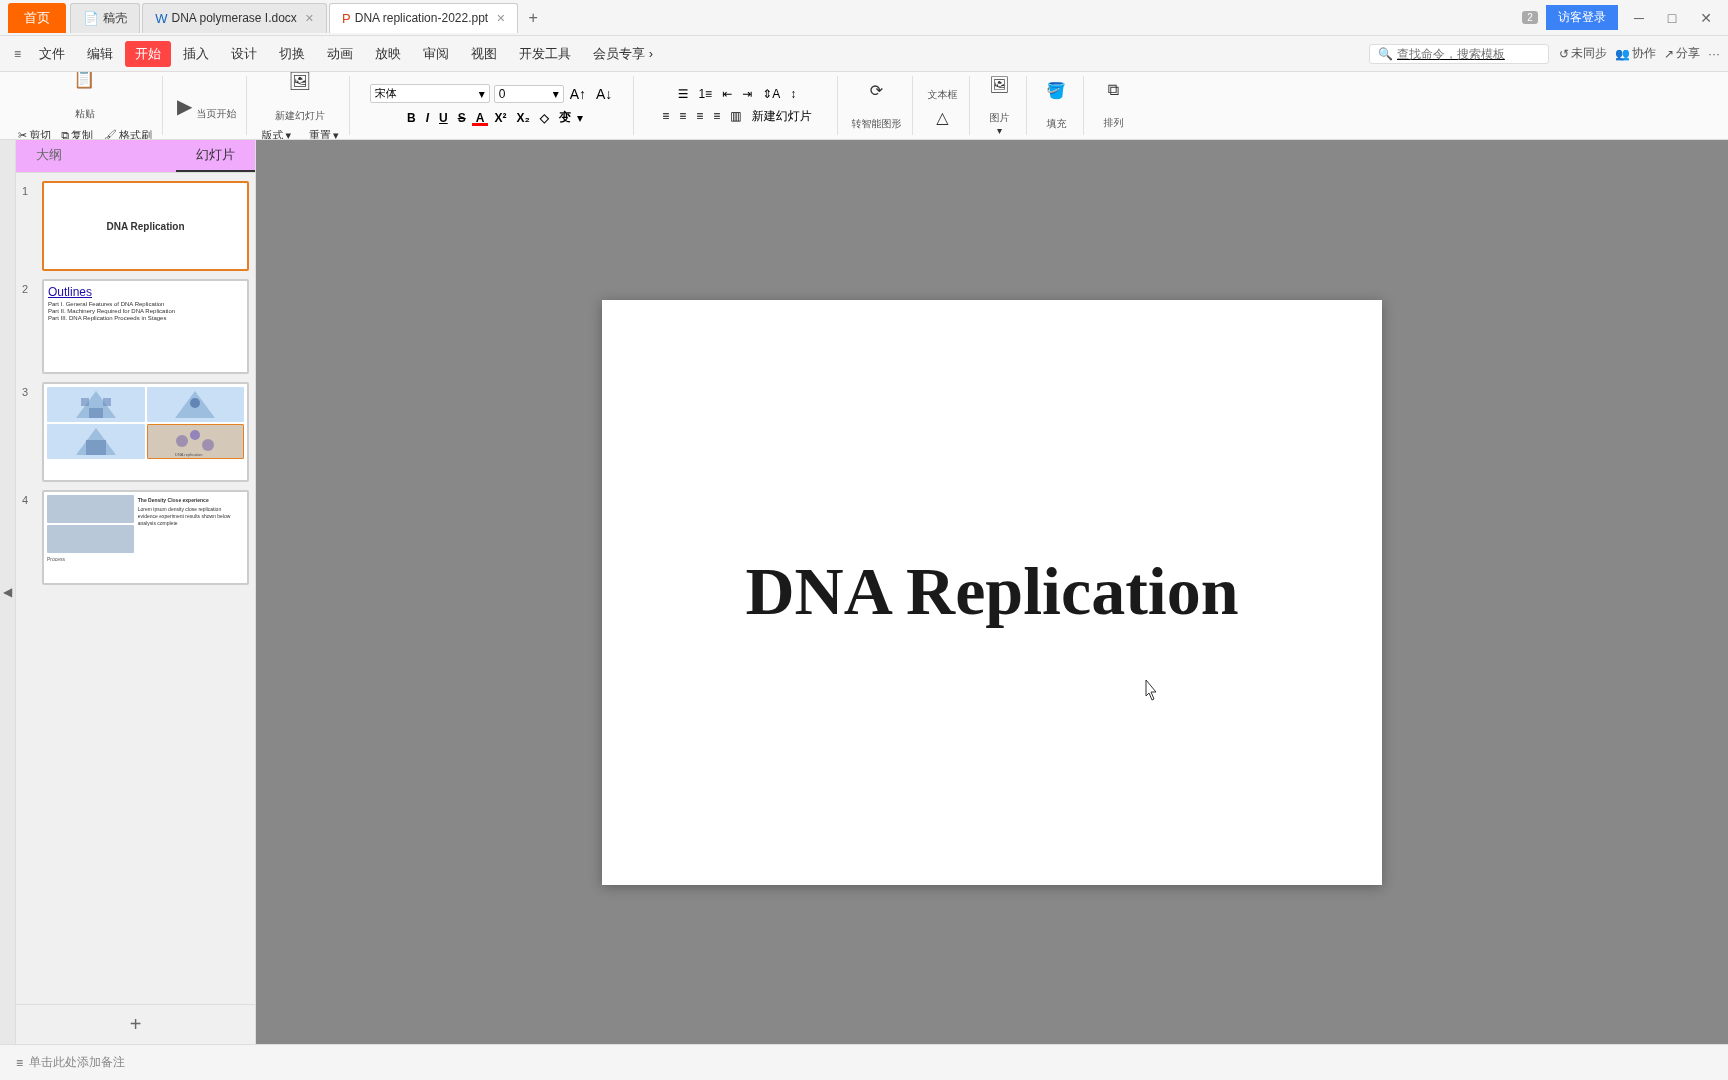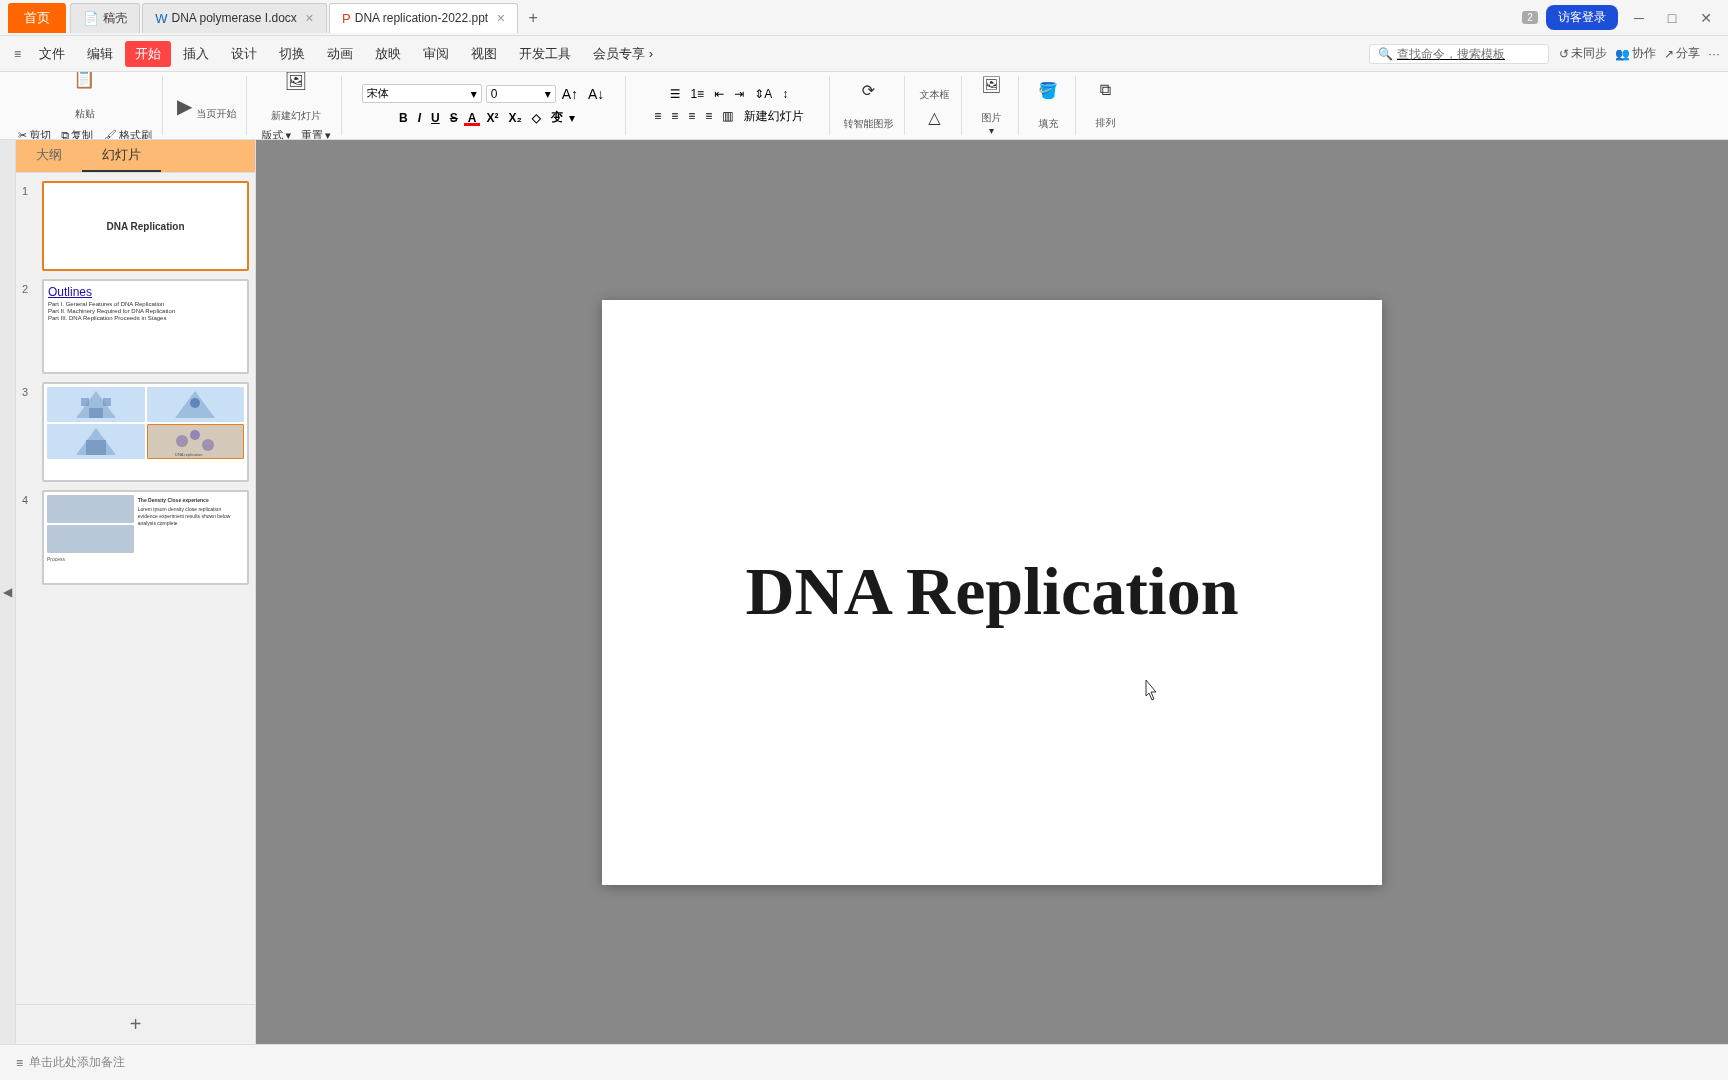--- a/index.html
+++ b/index.html
@@ -15,21 +15,21 @@
       font-size: 13px; cursor: pointer; margin-right: 4px;
     }
     .tab-doc {
       display: flex; align-items: center; background: #e8e8e8; border: 1px solid #ccc;
       border-bottom: none; padding: 4px 12px; border-radius: 3px 3px 0 0; cursor: pointer;
       font-size: 12px; gap: 4px; color: #333; margin-right: 2px; height: 30px;
     }
     .tab-doc.active { background: white; border-bottom-color: white; }
     .tab-add { background: none; border: none; padding: 4px 8px; cursor: pointer; font-size: 16px; color: #666; }
     .title-bar-right { margin-left: auto; display: flex; align-items: center; gap: 8px; }
-    .visit-btn { background: #1d4ed8; color: white; padding: 4px 12px; border-radius: 8px; font-size: 12px; cursor: pointer; }
+    .visit-btn { background: #3b82f6; color: white; padding: 4px 12px; border-radius: 0; font-size: 12px; cursor: pointer; }
     .win-btn { background: none; border: none; padding: 4px 8px; cursor: pointer; font-size: 14px; color: #666; }
 
     
     #menu-bar {
       display: flex; align-items: center; height: 36px; background: #f5f5f5;
       border-bottom: 1px solid #ddd; padding: 0 8px; gap: 2px;
     }
     .menu-icon { padding: 4px 6px; cursor: pointer; color: #555; }
     .menu-item { padding: 4px 10px; cursor: pointer; color: #333; font-size: 13px; border-radius: 3px; }
     .menu-item.active { background: #ff4444; color: white; border-radius: 3px; }
@@ -68,21 +68,21 @@
     .format-btn { padding: 1px 4px; cursor: pointer; border-radius: 2px; font-size: 12px; font-weight: bold; }
 
     
     #main { display: flex; height: calc(1080px - 36px - 36px - 68px - 36px); }
 
     
     #slide-panel {
       width: 240px; background: #f0f0f0; border-right: 1px solid #ddd;
       display: flex; flex-direction: column; overflow: hidden;
     }
-    #panel-tabs { display: flex; border-bottom: 1px solid #ddd; background: #fdba74; }
+    #panel-tabs { display: flex; border-bottom: 1px solid #ddd; background: #f0abfc; justify-content: space-between; }
     .panel-tab {
       padding: 6px 20px; cursor: pointer; font-size: 13px; color: #666;
       border-bottom: 2px solid transparent;
     }
     .panel-tab.active { color: #333; border-bottom-color: #333; }
 
     #slides-list {
       flex: 1; overflow-y: auto; padding: 8px 6px; display: flex; flex-direction: column; gap: 8px;
     }
     .slide-item {
@@ -248,21 +248,21 @@
       <span style="font-size:20px; color:#555;">▶</span>
       <span class="ribbon-btn-label">当页开始</span>
     </div>
   </div>
 
   <div class="ribbon-group">
     <div class="ribbon-btn">
       <span style="font-size:18px;">🖼</span>
       <span class="ribbon-btn-label">新建幻灯片</span>
     </div>
-    <div style="display:flex;gap:2px;">
+    <div style="display:flex;gap:10px;">
       <div class="ribbon-small-btn">
         <span>版式</span>
         <span>▾</span>
       </div>
       <div class="ribbon-small-btn">
         <span>重置</span>
         <span>▾</span>
       </div>
     </div>
   </div>

